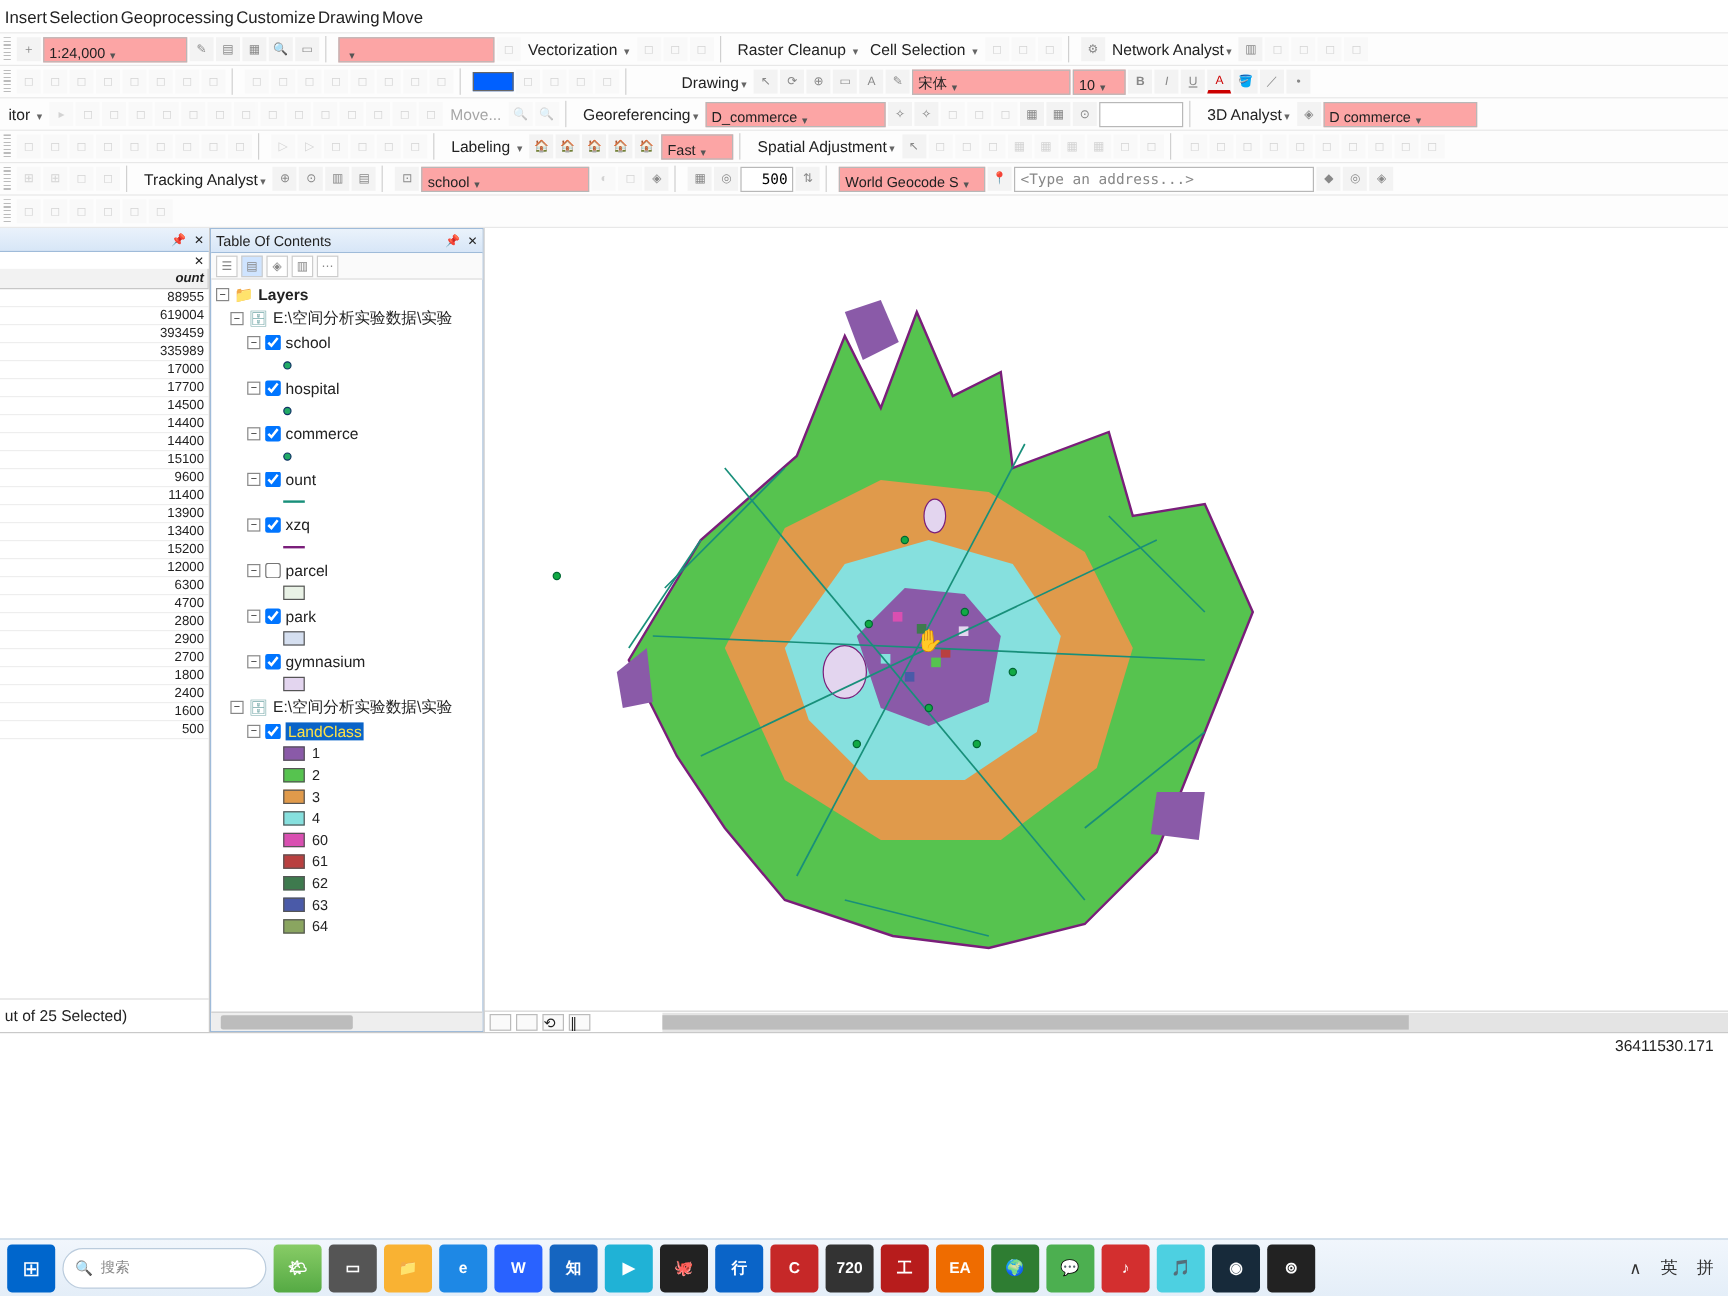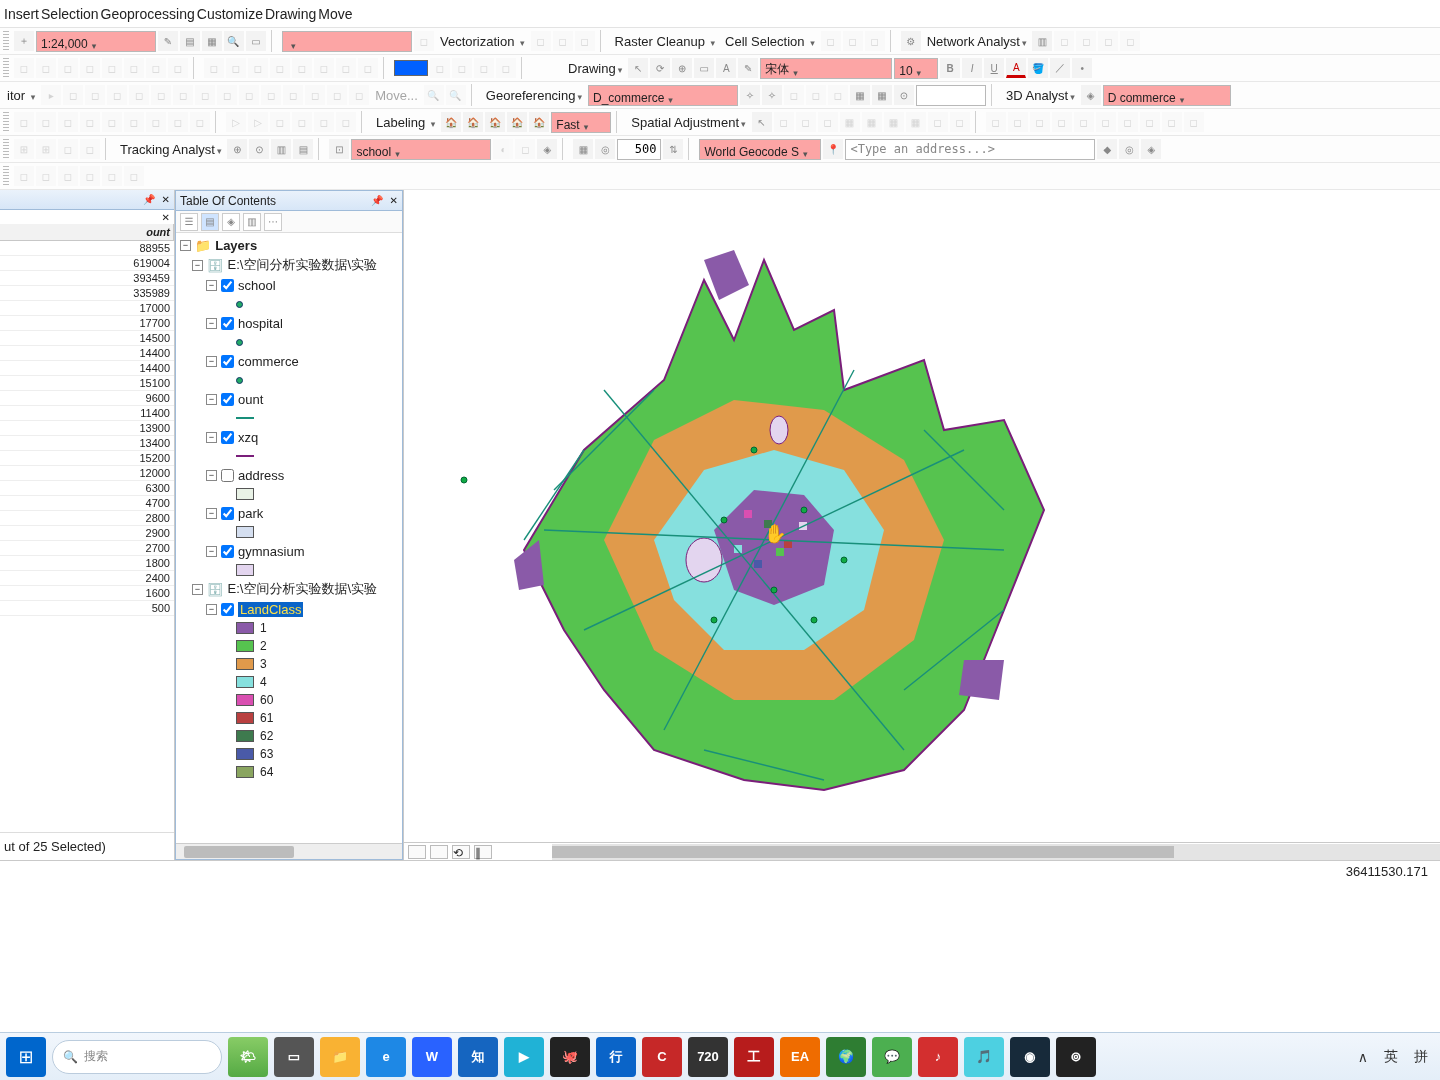--- a/index.html
+++ b/index.html
@@ -435,21 +435,21 @@
             <span class="exp">−</span>
     <input type="checkbox" class="chk" checked="" style="">
     <span class="lbl">xzq</span>
           </div>
           <div class="sym ind4">
             <span class="line purple"></span>
           </div>
           <div class="node ind2">
             <span class="exp">−</span>
     <input type="checkbox" class="chk" style="">
-    <span class="lbl">address</span>
+    <span class="lbl">parcel</span>
           </div>
           <div class="sym ind4">
             <span class="swatch" style="background:#e9f2e6"></span>
           </div>
           <div class="node ind2">
             <span class="exp">−</span>
     <input type="checkbox" class="chk" checked="" style="">
     <span class="lbl">park</span>
           </div>
           <div class="sym ind4">

